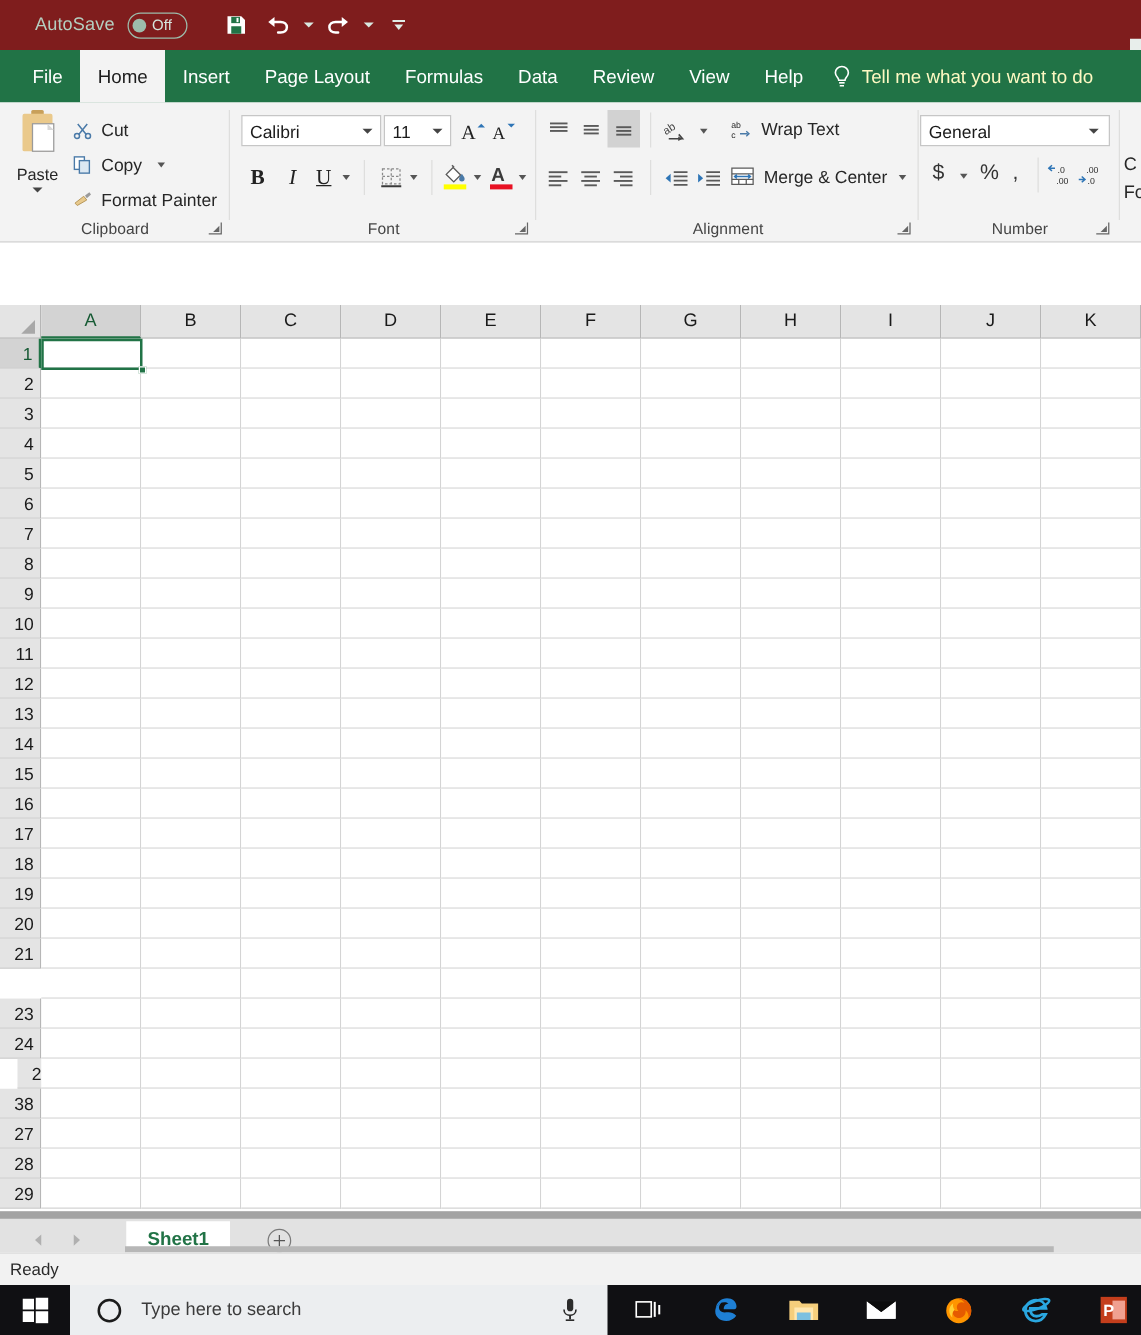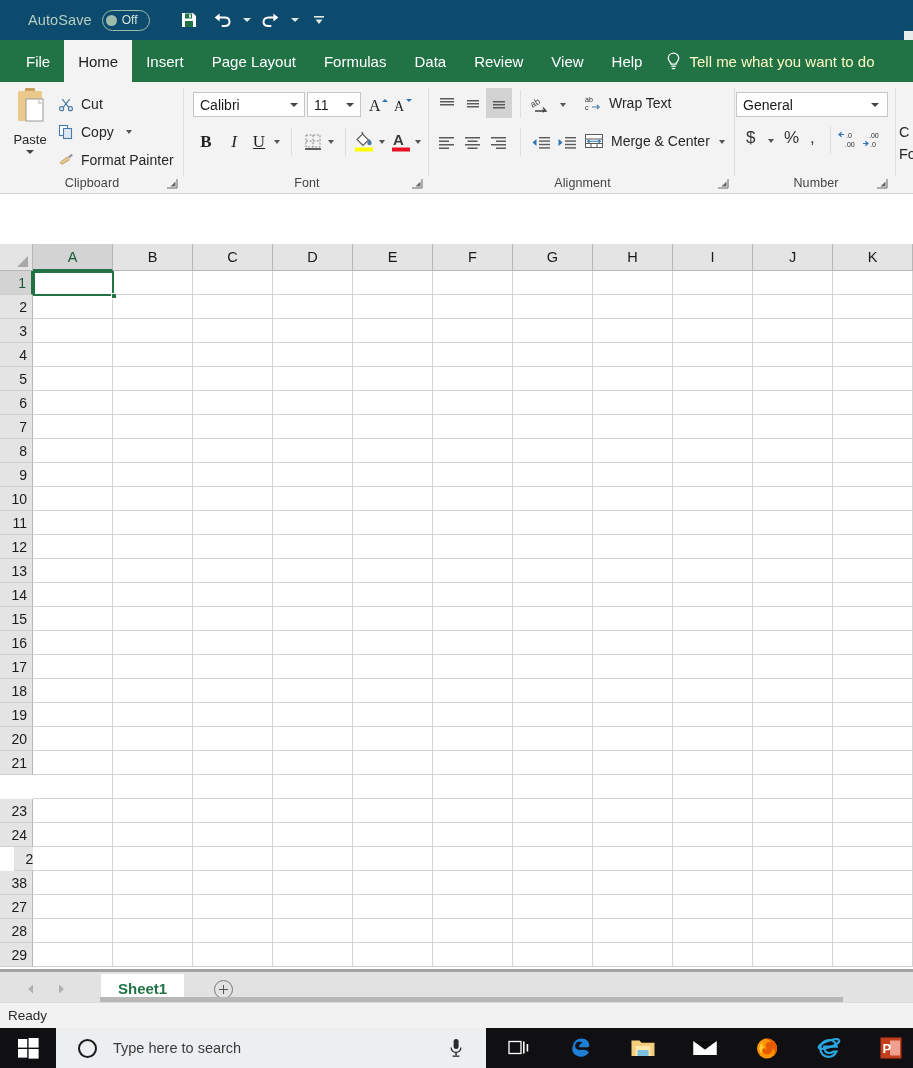--- a/index.html
+++ b/index.html
@@ -7,21 +7,21 @@
     width: 913px; height: 1068px;
     font-family: "Liberation Sans", sans-serif;
     overflow: hidden;
     background: #ffffff;
   }
   #app { position: relative; width: 913px; height: 1068px; }
 
   
   .titlebar {
     position: absolute; top: 0; left: 0; width: 913px; height: 40px;
-    background: #0c4a6e;
+    background: #7f1d1d;
     display: flex; align-items: center;
   }
   .autosave-wrap { display: flex; align-items: center; margin-left: 28px; }
   .autosave-label { color: #b5cec0; font-size: 14.5px; letter-spacing: .1px; }
   .toggle {
     margin-left: 10px; width: 48px; height: 21px; border-radius: 11px;
     border: 1px solid #9dbcab; display: flex; align-items: center;
     padding-left: 3px;
   }
   .toggle .knob { width: 11px; height: 11px; border-radius: 50%; background: #9dbcab; }
@@ -182,21 +182,21 @@
     z-index: 5;
   }
   .fillhandle {
     position: absolute; width: 6px; height: 6px; background: #217346;
     z-index: 6; border: 1px solid #fff;
   }
 
   
   .sheetbar {
     position: absolute; top: 969px; left: 0; width: 913px; height: 33px;
-    background: #e2e2e2; border-top: 3px solid #a3a3a3;
+    background: #e2e2e2; border-top: 6px solid #a3a3a3;
   }
   .nav-arrow { position: absolute; top: 8px; width: 22px; height: 18px; display: flex; align-items: center; justify-content: center; }
   .sheettab {
     position: absolute; left: 101px; top: 2px; height: 31px; padding: 0 17px;
     background: #ffffff; display: flex; align-items: center; justify-content: center;
     font-size: 15px; font-weight: bold; color: #217346;
     border-bottom: 2.5px solid #217346;
   }
   .addsheet {
     position: absolute; left: 214px; top: 8px; width: 19px; height: 19px;

